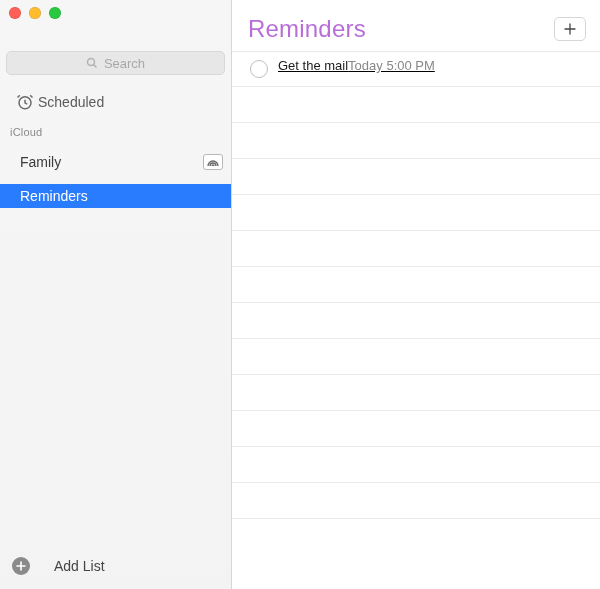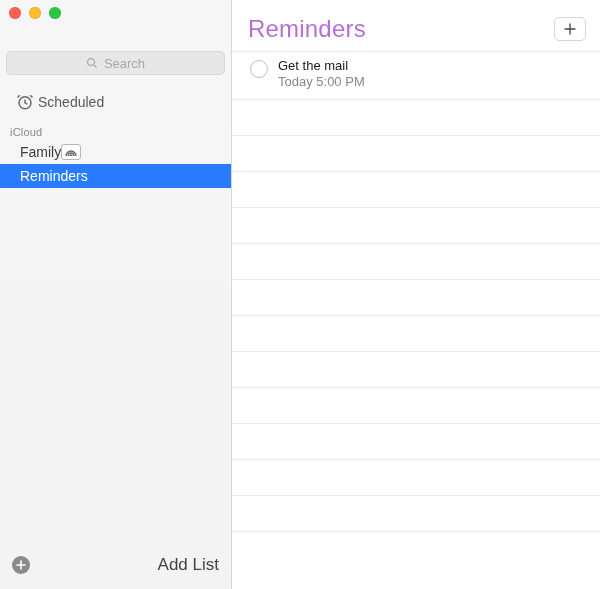--- a/index.html
+++ b/index.html
@@ -69,49 +69,50 @@
     .section-header {
       font-size: 11px;
       color: #8a8a8a;
       text-transform: none;
       padding: 3px 10px 2px 10px;
       letter-spacing: 0.2px;
     }
     .list-row {
       display: flex;
       align-items: center;
+      justify-content: space-between;
       padding: 4px 8px 4px 20px;
       font-size: 14px;
       color: #3b3b3b;
       cursor: pointer;
+      margin-top: 10px;
     }
     .list-row .share-badge {
       width: 20px;
       height: 16px;
       border: 1px solid #b8b8b8;
       border-radius: 3px;
       display: flex;
       align-items: center;
       justify-content: center;
       background: #fff;
     }
     .list-row.selected {
       background: #2a7cff;
       color: #fff;
     }
     .spacer { flex: 1; }
     .add-list {
       display: flex;
       align-items: center;
-      gap: 12px;
+      gap: 24px;
       padding: 10px 12px 14px 12px;
-      font-size: 17px;
+      font-size: 14px;
       color: #444;
       cursor: pointer;
-      justify-content: space-between;
     }
     .plus-circle {
       width: 18px;
       height: 18px;
       border-radius: 50%;
       background: #8a8a8a;
       display: flex;
       align-items: center;
       justify-content: center;
     }
@@ -166,22 +167,23 @@
       width: 18px;
       height: 18px;
       border: 1.5px solid #bfbfbf;
       border-radius: 50%;
       margin-top: 2px;
       flex-shrink: 0;
       cursor: pointer;
     }
     .reminder-text {
       display: flex;
-      flex-direction: column;
+      flex-direction: row;
       line-height: 1.25;
+      text-decoration: underline;
     }
     .reminder-title {
       font-size: 13px;
       color: #1a1a1a;
     }
     .reminder-due {
       font-size: 13px;
       color: #888;
     }
     .empty-row {

